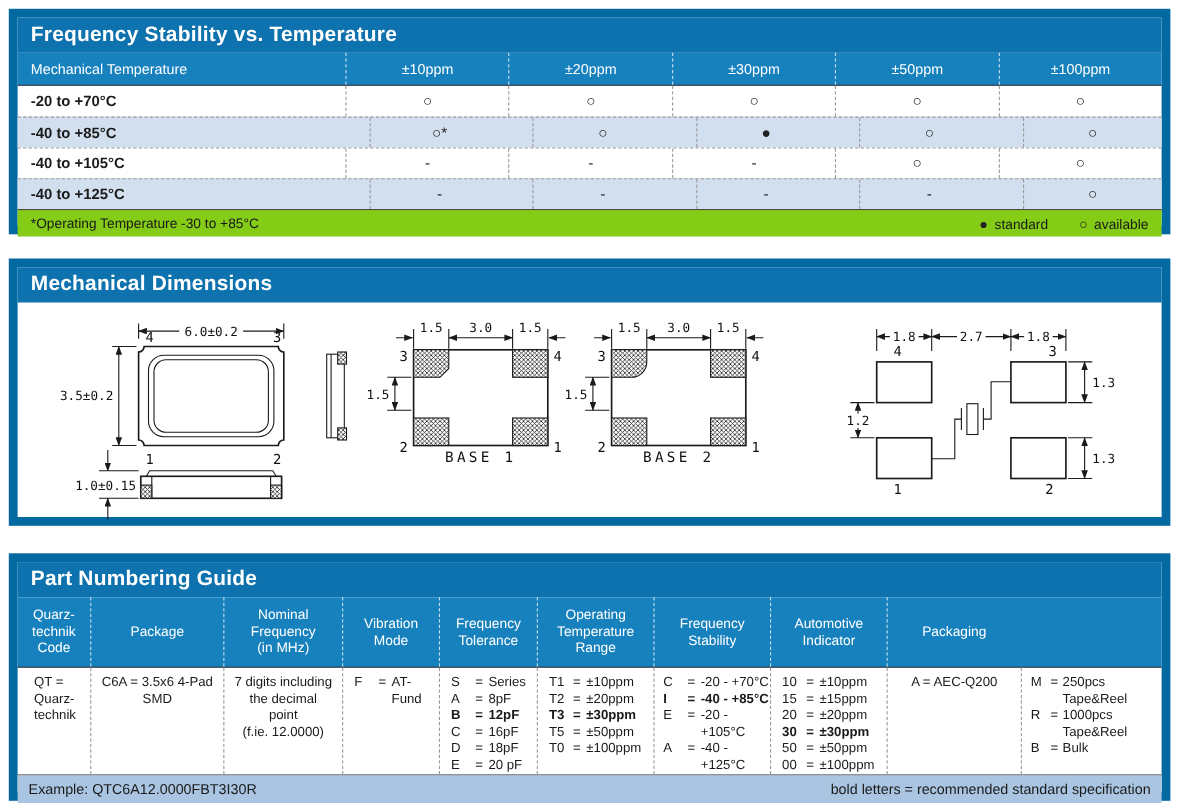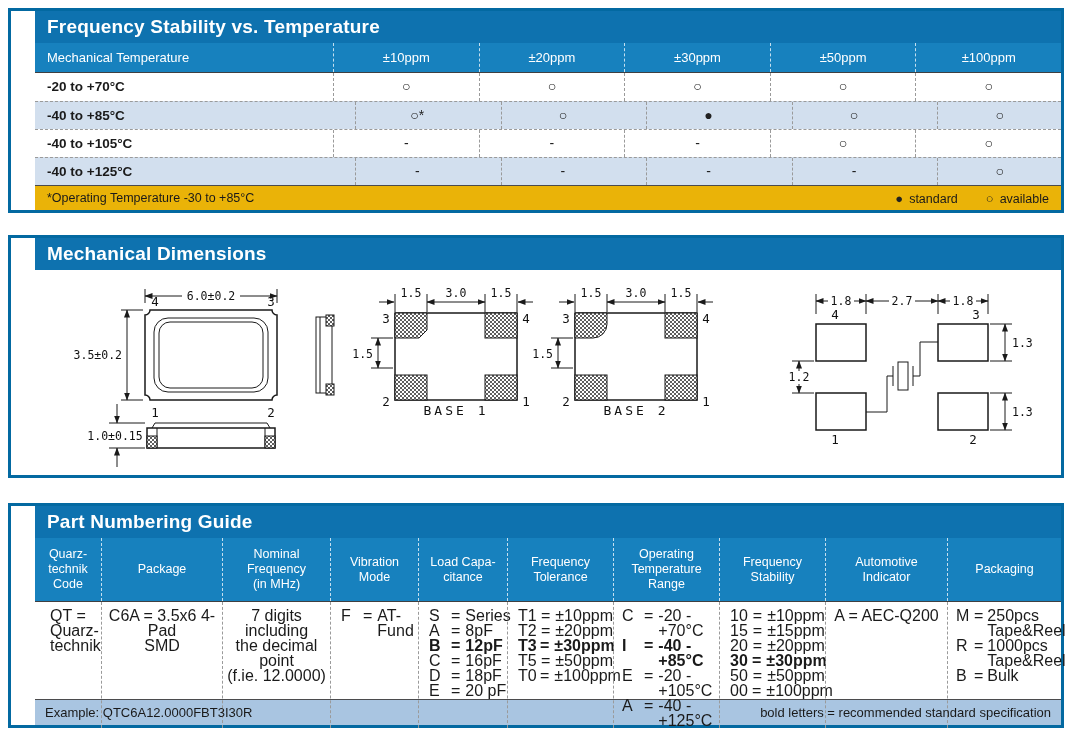--- a/index.html
+++ b/index.html
@@ -1,18 +1,18 @@
 <!DOCTYPE html>
 <html><head>
 <meta charset="utf-8">
 <style>
   * { margin:0; padding:0; box-sizing:border-box; }
   html,body { width:1073px; height:734px; background:#ffffff;
               font-family:"Liberation Sans", sans-serif; color:#1a1a1a; position:relative; }
-  .section { position:absolute; left:8px; width:1056px; border:3px solid #0369a1; background:#fff;padding-left:24px; }
+  .section { position:absolute; left:8px; width:1056px; border:8px solid #0369a1; background:#fff; }
   #sec-freq { top:8px; height:205px; }
   #sec-mech { top:235px; height:243px; }
   #sec-part { top:503px; height:225px; }
 
   .titlebar { height:32px; background:#0e72af; color:#fff; font-size:19px; font-weight:bold;
               line-height:31px; padding-left:12px; letter-spacing:0.2px; }
 
   
   .t1-grid { display:grid; grid-template-columns:298px repeat(5,1fr); }
   .t1-head { height:30px; background:#1781be; color:#fff; font-size:13px;
@@ -20,41 +20,41 @@
   .t1-head > div { text-align:center; }
   .t1-head > div:first-child { text-align:left; padding-left:12px; }
   .t1-head > div + div { border-left:1px dashed rgba(255,255,255,.75); height:100%; line-height:29px; }
   .t1-row { height:28px; align-items:center; font-size:13.5px; }
   .t1-row.alt { background:#d2dfee;gap:22px; }
   .t1-row + .t1-row { border-top:1px dashed #9a9a9a; }
   .t1-row > div { text-align:center; line-height:27px; height:100%; }
   .t1-row > div:first-child { text-align:left; padding-left:12px;font-weight:bold; }
   .t1-row > div + div { border-left:1px dashed #9a9a9a; }
   .sym { font-size:14px; color:#222; }
-  .t1-foot { height:25px; background:#eab308; border-top:1px solid #4b4b4d;
+  .t1-foot { height:25px; background:#84cc16; border-top:1px solid #4b4b4d;
              display:flex; align-items:center; justify-content:space-between;
              padding:0 12px; font-size:12.5px; }
   .legend { display:flex; gap:28px; }
   .legend .sym { font-size:13px; margin-right:6px; }
 
   
   .mech-canvas { width:1050px; height:205px; display:block; }
   .ln { stroke:#1a1a1a; stroke-width:1; fill:none; }
   .ln2 { stroke-width:1.5; }
   text.d { font-family:"DejaVu Sans Mono", monospace; font-size:11.5px; fill:#111; }
   text.p { font-family:"DejaVu Sans Mono", monospace; font-size:12.5px; fill:#111; }
   text.cap { font-family:"DejaVu Sans Mono", monospace; font-size:13px; letter-spacing:3px; fill:#111; }
 
   
   .pn-grid { display:grid; grid-template-columns:66px 121px 108px 88px 89px 106px 106px 106px 122px 1fr; }
   .pn-head { height:64px; background:#1781be; color:#fff; border-bottom:1px solid #3f3f41; }
   .pn-head > div { display:flex; align-items:center; justify-content:center; text-align:center;
                    font-size:12.5px; line-height:15px; white-space:pre-line; }
   .pn-head > div + div { border-left:1px dashed rgba(255,255,255,.75); }
-  .pn-body { height:98px; font-size:16px; border-bottom:1px solid #4b4b4d; }
+  .pn-body { height:98px; font-size:12px; border-bottom:1px solid #4b4b4d; }
   .pn-body > div { padding-top:6px; line-height:15px; }
   .pn-body > div + div { border-left:1px dashed #9a9a9a; }
   .pre { white-space:pre-line; }
   .ta-c { text-align:center; }
   .pad-l { padding-left:10px; }
   .pn-cell-qt { padding-left:15px; }
   .pn-item { display:flex; }
   .pn-item .c { min-width:17px; }
   .pn-item .eq { margin:0 5px; }
   .pn-item.bold { font-weight:bold; }
@@ -281,22 +281,20 @@
   <div class="pn-grid pn-head">
     <div>Quarz-
 technik
 Code</div>
     <div>Package</div>
     <div>Nominal
 Frequency
 (in MHz)</div>
     <div>Vibration
 Mode</div>
-    <div>Load Capa-
-citance</div>
     <div>Frequency
 Tolerance</div>
     <div>Operating
 Temperature
 Range</div>
     <div>Frequency
 Stability</div>
     <div>Automotive
 Indicator</div>
     <div>Packaging</div>

